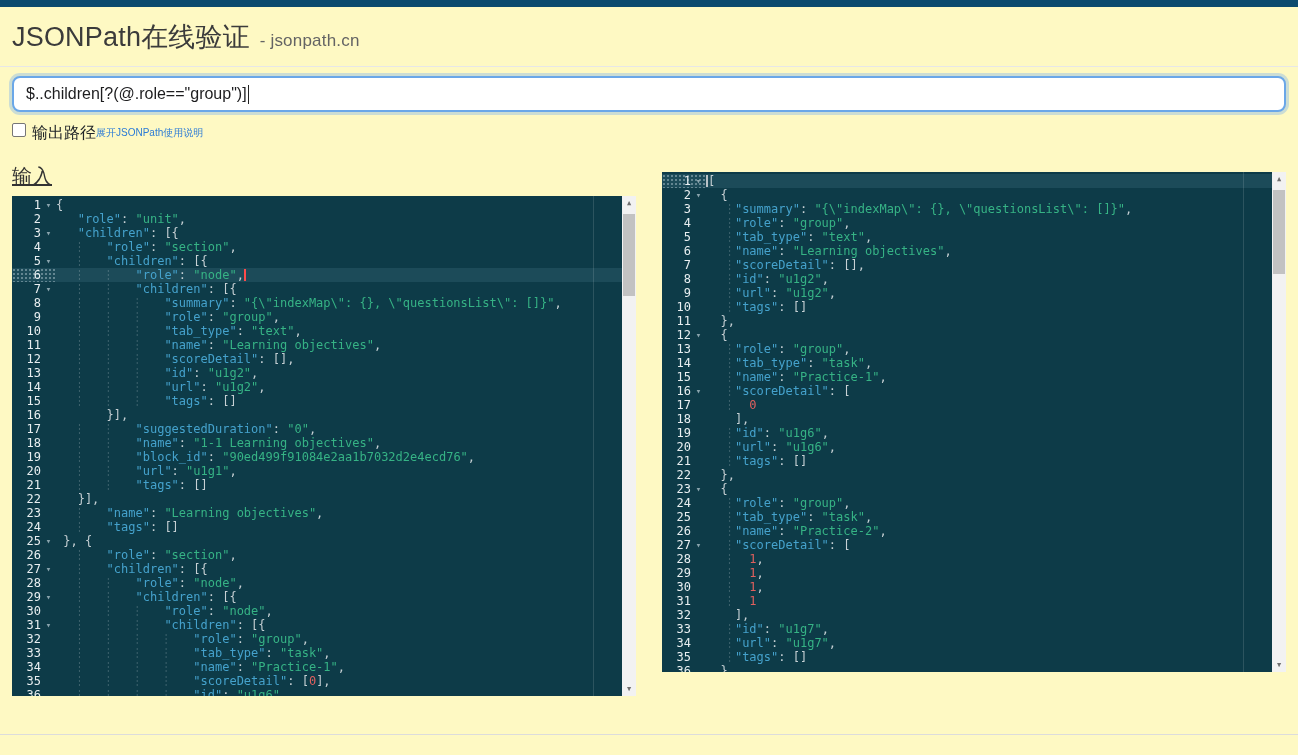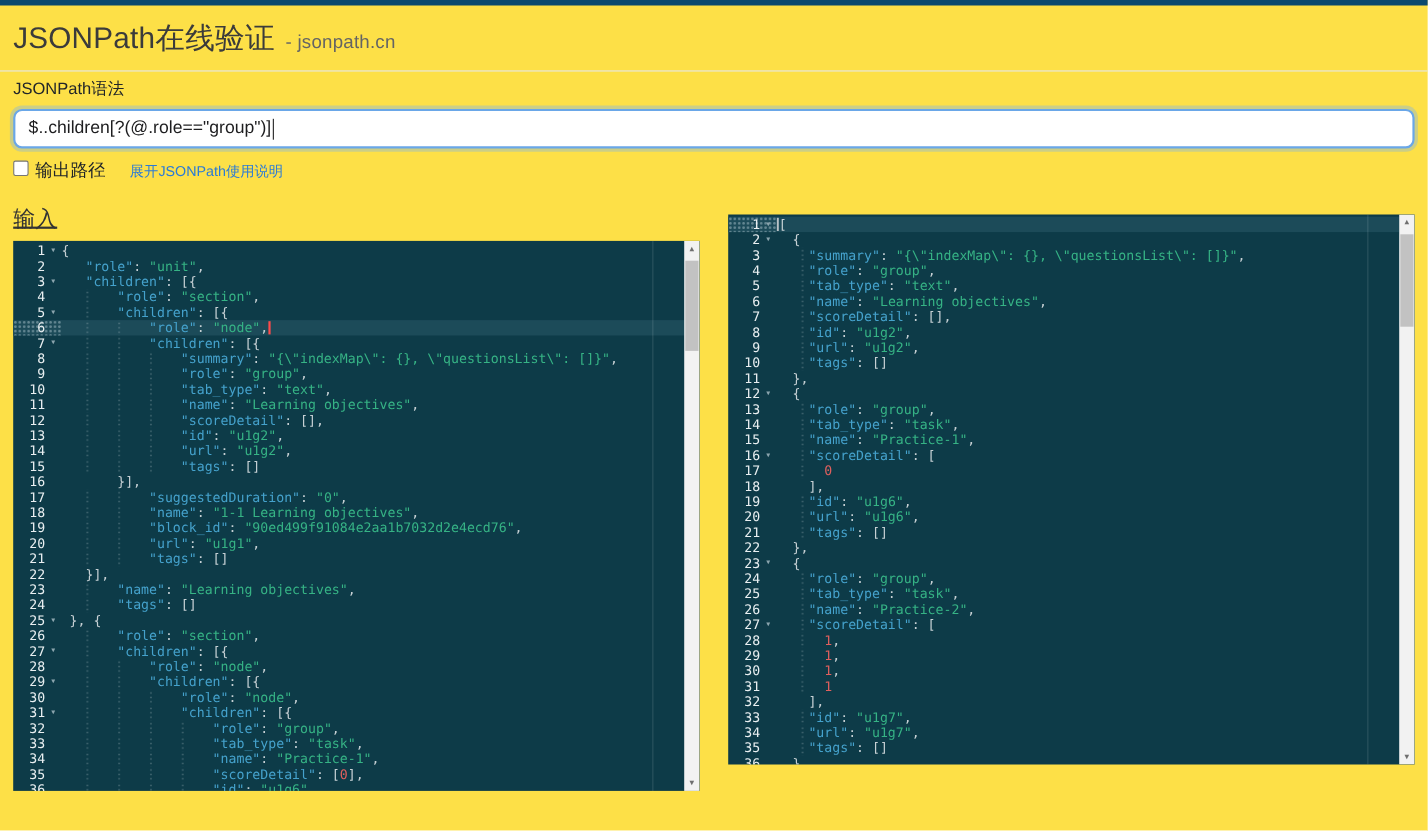--- a/index.html
+++ b/index.html
@@ -1,34 +1,34 @@
 <!DOCTYPE html>
 <html style="--editor_bg: #0d3b48; --active_line_bg: #1c4b59; --key_color: #45a2cc; --string_color: #36b385; --number_color: #e0605e; --punct_color: #c6d0d4; --line_number_color: #e9eff1;"><head>
 <meta charset="utf-8">
 <style>
   * { box-sizing: border-box; }
   html,body { margin:0; padding:0; background:#fff; }
   body { font-family:"Liberation Sans", sans-serif; color:#212529; }
-  .page { width:1298px; height:755px; position:relative; overflow:hidden; background:#fde047; border-top:5px solid #0c4a6e; }
+  .page { width:1298px; height:755px; position:relative; overflow:hidden; background:#fef9c3; border-top:7px solid #0c4a6e; }
   .container { padding:0 12px; }
 
   h1.title { margin:13px 0 0 0; font-size:27px; font-weight:400; color:#3b3b3b; line-height:34px; letter-spacing:.2px; }
   h1.title .site { font-size:17px; color:#646464; font-weight:400; margin-left:2px; }
   .rule { border:none; border-top:1px solid #e7e7e7; margin:8px -12px 0 -12px; }
 
   .syntax-label { margin-top:7px; font-size:15px; color:#212529; line-height:18px; }
 
   .path-input { margin-top:9px; height:36px; width:1274px; background:#fff;
     border:2px solid #6aa7e8; border-radius:8px; box-shadow:0 0 0 3px rgba(122,176,240,.38);
     display:flex; align-items:center; padding:0 12px; font-size:16px; color:#1d1d1f; }
   .path-input .caret { display:inline-block; width:1px; height:19px; background:#222; margin-left:1px; }
 
   .options-row { margin-top:11px; display:flex; font-size:16px; line-height:19px; }
   .checkbox { width:14px; height:14px; border:1px solid #767676; border-radius:2px; background:#fff; margin-right:6px; flex:none; }
-  .help-link { margin-left:22px; font-size:13px; text-decoration:none; }
+  .help-link { font-size:10px; text-decoration:none; }
 
   .panels { display:flex; gap:26px; margin-top:22px; }
   .panel h2 { margin:0; font-size:20px; font-weight:400; color:#333; line-height:24px;text-decoration:underline; }
 
   .editor { position:relative; margin-top:8px; width:624px; height:500px; overflow:hidden;
     background:var(--editor_bg); font-family:"DejaVu Sans Mono", monospace; font-size:12px; line-height:14px; }
   .ed-body { position:absolute; left:0; top:2px; right:14px; }
   .ed-line { display:flex; height:14px; white-space:pre; }
   .ed-line.active { background:var(--active_line_bg); }
   .gut { flex:0 0 44px; display:flex; }
@@ -52,21 +52,20 @@
   .footer-rule { border-top:1px solid #dcdcdc; margin-top:38px; }
 </style>
 </head>
 <body>
 
 <div class="page">
   <div class="container">
     <h1 class="title"><span>JSONPath在线验证</span> <span class="site">- jsonpath.cn</span></h1>
     <hr class="rule">
 
-    <div class="syntax-label">JSONPath语法</div>
 
     <div class="path-input">
       <span>$..children[?(@.role=="group")]</span>
         <span class="caret"></span>
     </div>
 
     <div class="options-row">
       <span class="checkbox"></span>
       <span>输出路径</span>
       <a class="help-link" href="#" style="color: rgb(43, 123, 214);">展开JSONPath使用说明</a>

